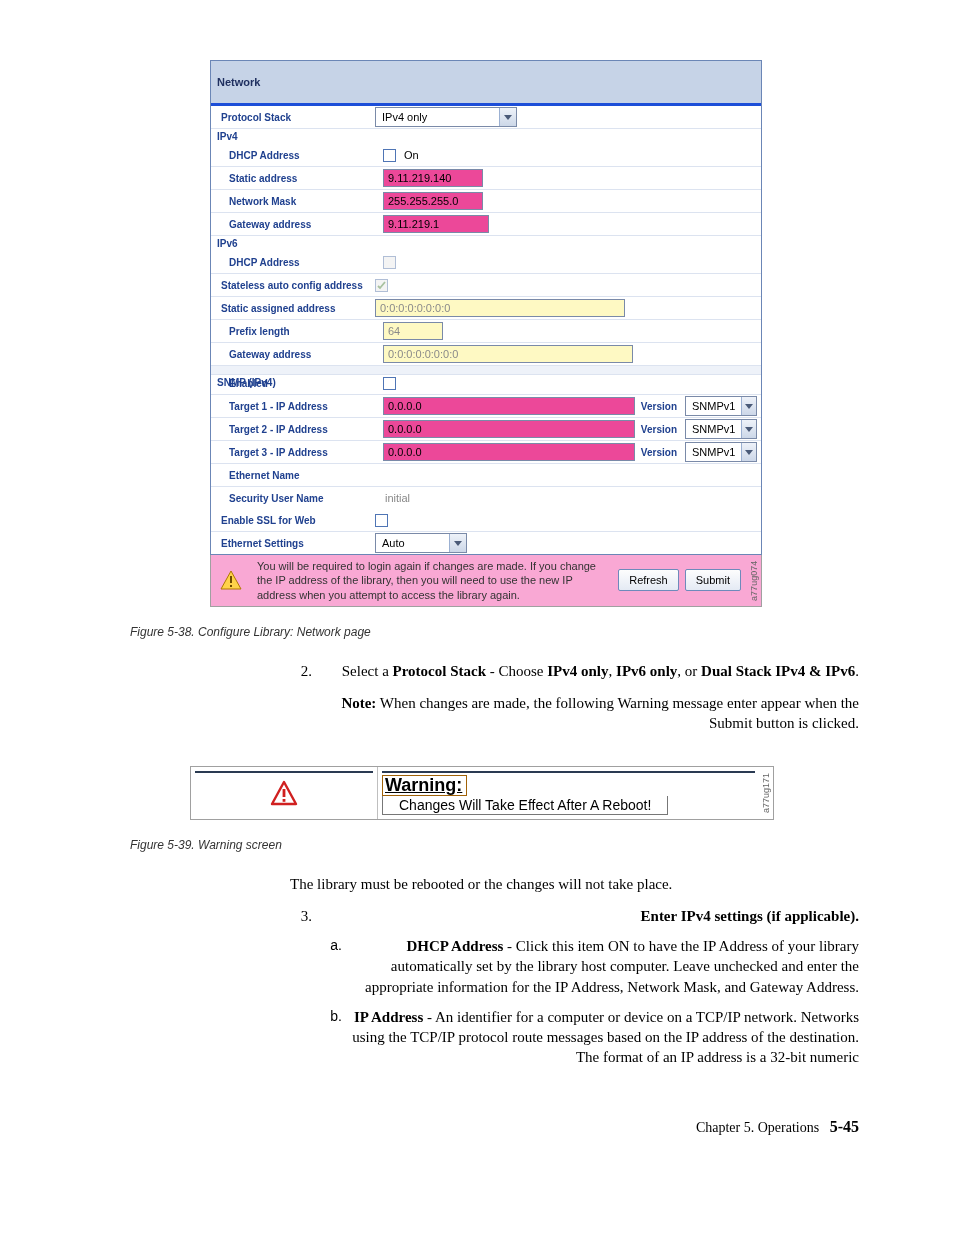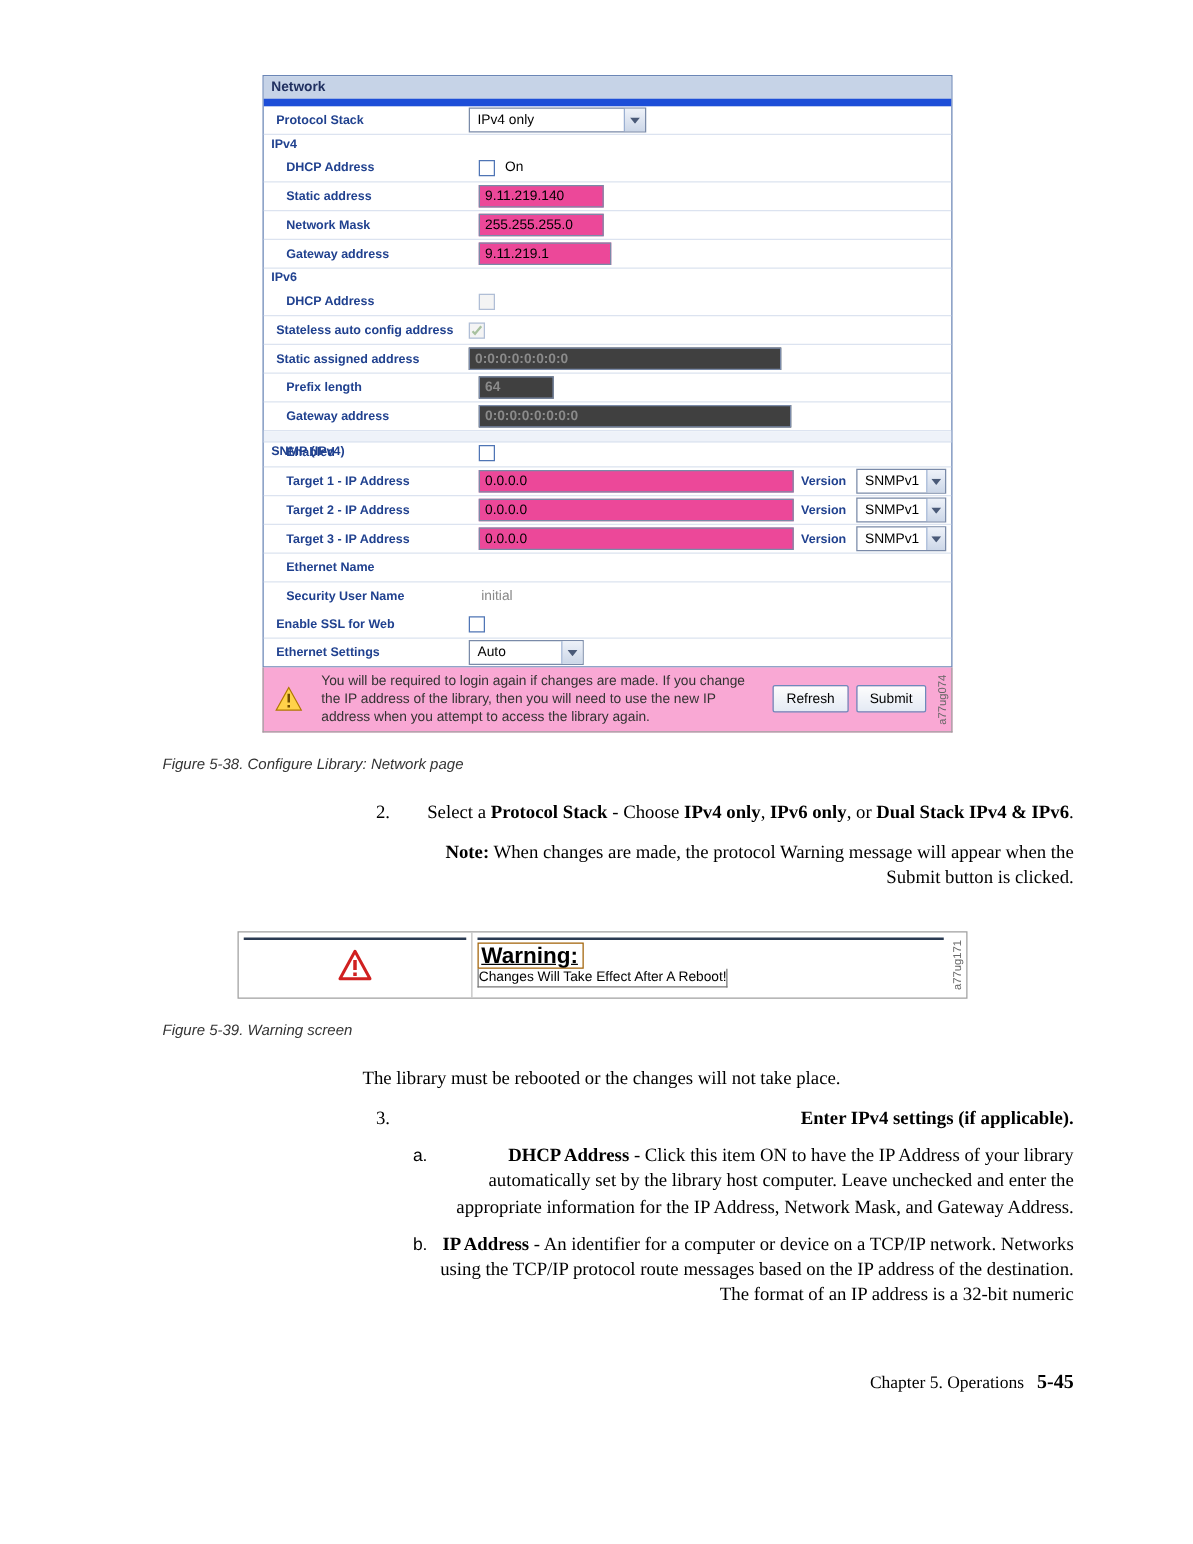--- a/index.html
+++ b/index.html
@@ -21,22 +21,22 @@
     font-family: Verdana, Arial, sans-serif;
     font-size: 11px;
     background: #fff;
   }
   .net-header {
     background: #c6d3e7;
     color: #203060;
     font-weight: bold;
     height: 18px;
     line-height: 18px;
-    padding: 0 6px;
-    border-bottom: 6px solid #1d4ed8;
+    padding: 12px 6px;
+    border-bottom: 3px solid #1d4ed8;
   }
   .net-row {
     display: flex;
     align-items: center;
     border-bottom: 1px solid #dce3f0;
     min-height: 22px;
   }
   .net-label {
     width: 148px;
     padding: 2px 6px 2px 10px;
@@ -60,21 +60,21 @@
   }
   .txt {
     font-family: Tahoma, Arial, sans-serif;
     font-size: 11px;
     height: 18px;
     border: 1px solid #7a8aa8;
     padding: 0 4px;
     background: #ec4899;
     box-sizing: border-box;
   }
-  .txt.dis { color: #8a8a8a; background: #404040; font-weight: bold; }
+  .txt.dis { color: #8a8a8a; background: #fef9c3; }
   .sel {
     display: flex;
     align-items: center;
     height: 18px;
     border: 1px solid #7a8aa8;
     background: #fff;
     font-family: Tahoma, Arial, sans-serif;
     font-size: 11px;
   }
   .sel span { padding: 0 6px; flex: 1; }
@@ -215,24 +215,24 @@
     font-weight: 900;
     font-size: 18px;
     text-decoration: underline;
     border:1px solid #a16207;
     display:inline-block;
     padding:0 4px 0 2px;
     margin-top:6px;
     line-height:1.05;
   }
   .warn-sub {
-    font-size: 11px;
+    font-size: 14px;
     border:1px solid #777;
     border-top:0;
-    padding:1px 0;
+    padding:1px 16px;
     width: fit-content;
   }
   .page-foot {
     text-align: right;
     margin-top: 40px;
     font-size: 14px;
   }
   .page-foot b { font-size: 16px; }
 </style>
 </head>
@@ -428,21 +428,21 @@
 
   <div class="caption">Figure 5-38. Configure Library: Network page</div>
 
   <div class="body-text">
     <ol>
       <li class="n">
         <div class="num">2.</div>
         <div class="cnt">
           <span>Select a </span><b>Protocol Stack</b><span> - Choose </span><b>IPv4 only</b><span>, </span><b>IPv6 only</b><span>, or </span><b>Dual Stack IPv4 &amp; IPv6</b><span>.</span>
           <div class="note">
-            <b>Note:</b><span> When changes are made, the protocol Warning message will appear when the Submit button is clicked.</span>
+            <b>Note:</b><span> When changes are made, the following Warning message enter appear when the Submit button is clicked.</span>
           </div>
         </div>
       </li>
     </ol>
   </div>
 
   <div class="warn-panel">
     <div class="left">
       <svg width="28" height="26" viewBox="0 0 28 26">
         <path d="M14 2 L26 24 L2 24 Z" fill="none" stroke="#d02020" stroke-width="2.4" stroke-linejoin="round"></path>

